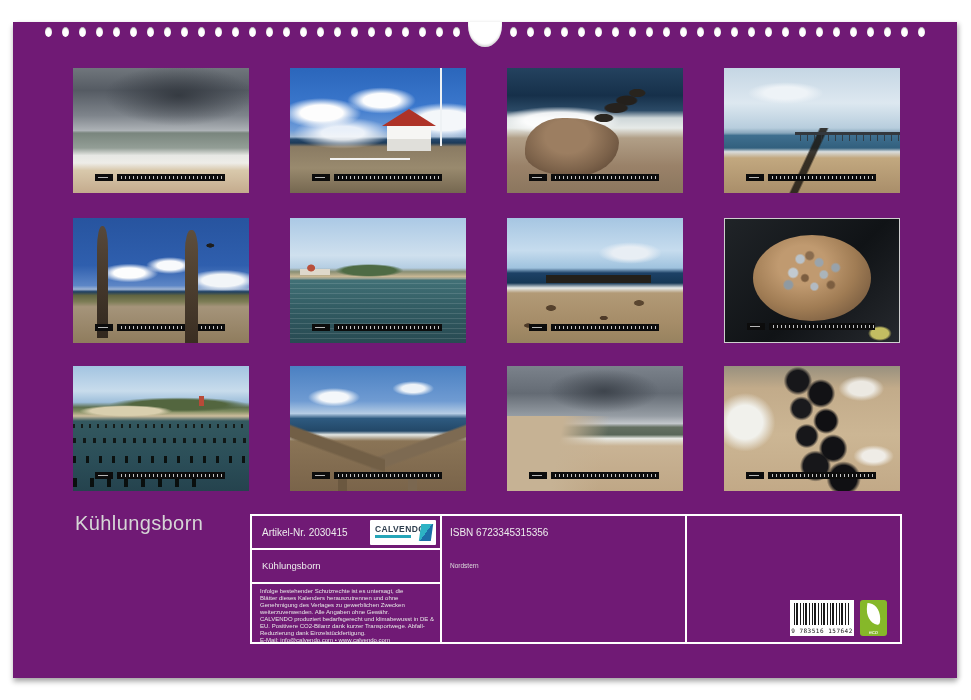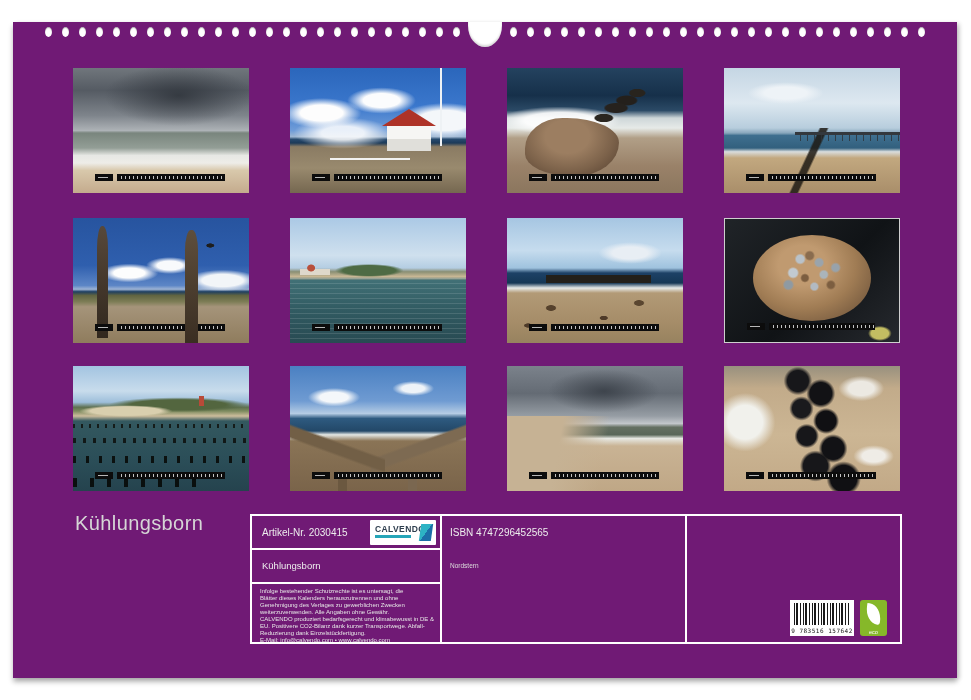--- a/index.html
+++ b/index.html
@@ -340,21 +340,21 @@
 
     <div class="cell ctitle">Kühlungsborn</div>
     <div class="cell legal">Infolge bestehender Schutzrechte ist es untersagt, die
 Blätter dieses Kalenders herauszutrennen und ohne
 Genehmigung des Verlages zu gewerblichen Zwecken
 weiterzuverwenden. Alle Angaben ohne Gewähr.
 CALVENDO produziert bedarfsgerecht und klimabewusst in DE &amp;
 EU. Positivere CO2-Bilanz dank kurzer Transportwege. Abfall-
 Reduzierung dank Einzelstückfertigung.
 E-Mail: info@calvendo.com • www.calvendo.com</div>
-    <div class="cell isbn">ISBN 4747296452565</div>
+    <div class="cell isbn">ISBN 6723345315356</div>
     <div class="cell author">Nordstern</div>
 
     <div class="barcode">
       <div class="bars"></div>
       <div class="bdigits">9 783516 157642</div>
     </div>
 
     <div class="eco">
       <div class="leaf"></div>
       <div class="eco-label">eco</div>

